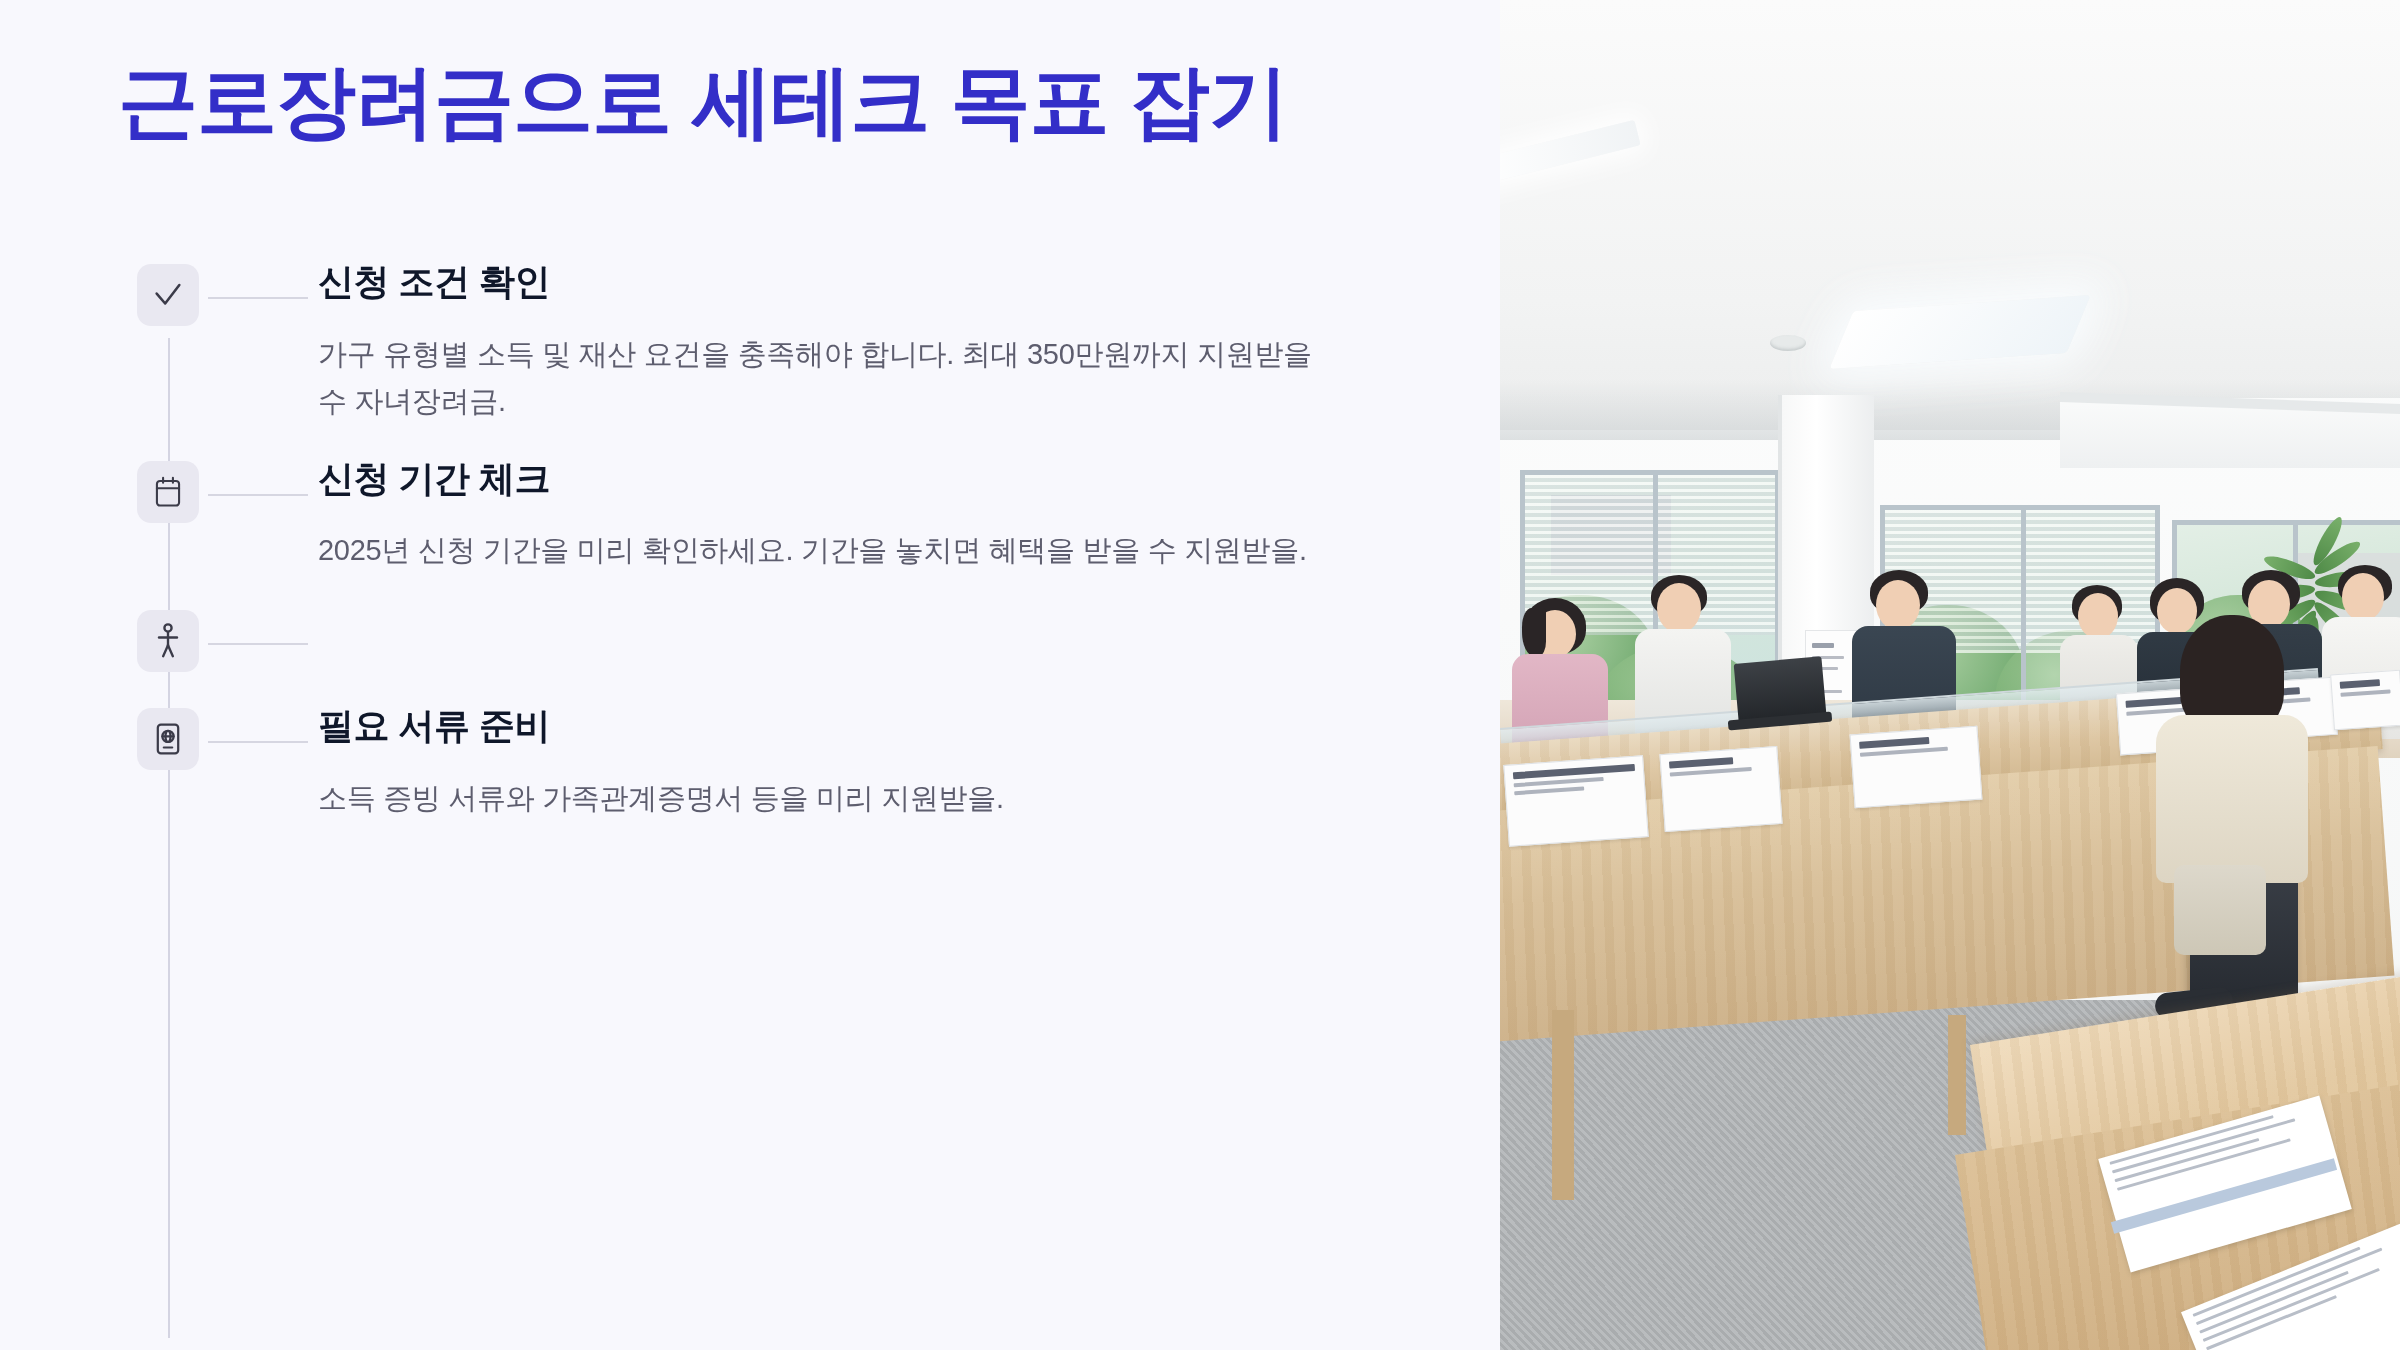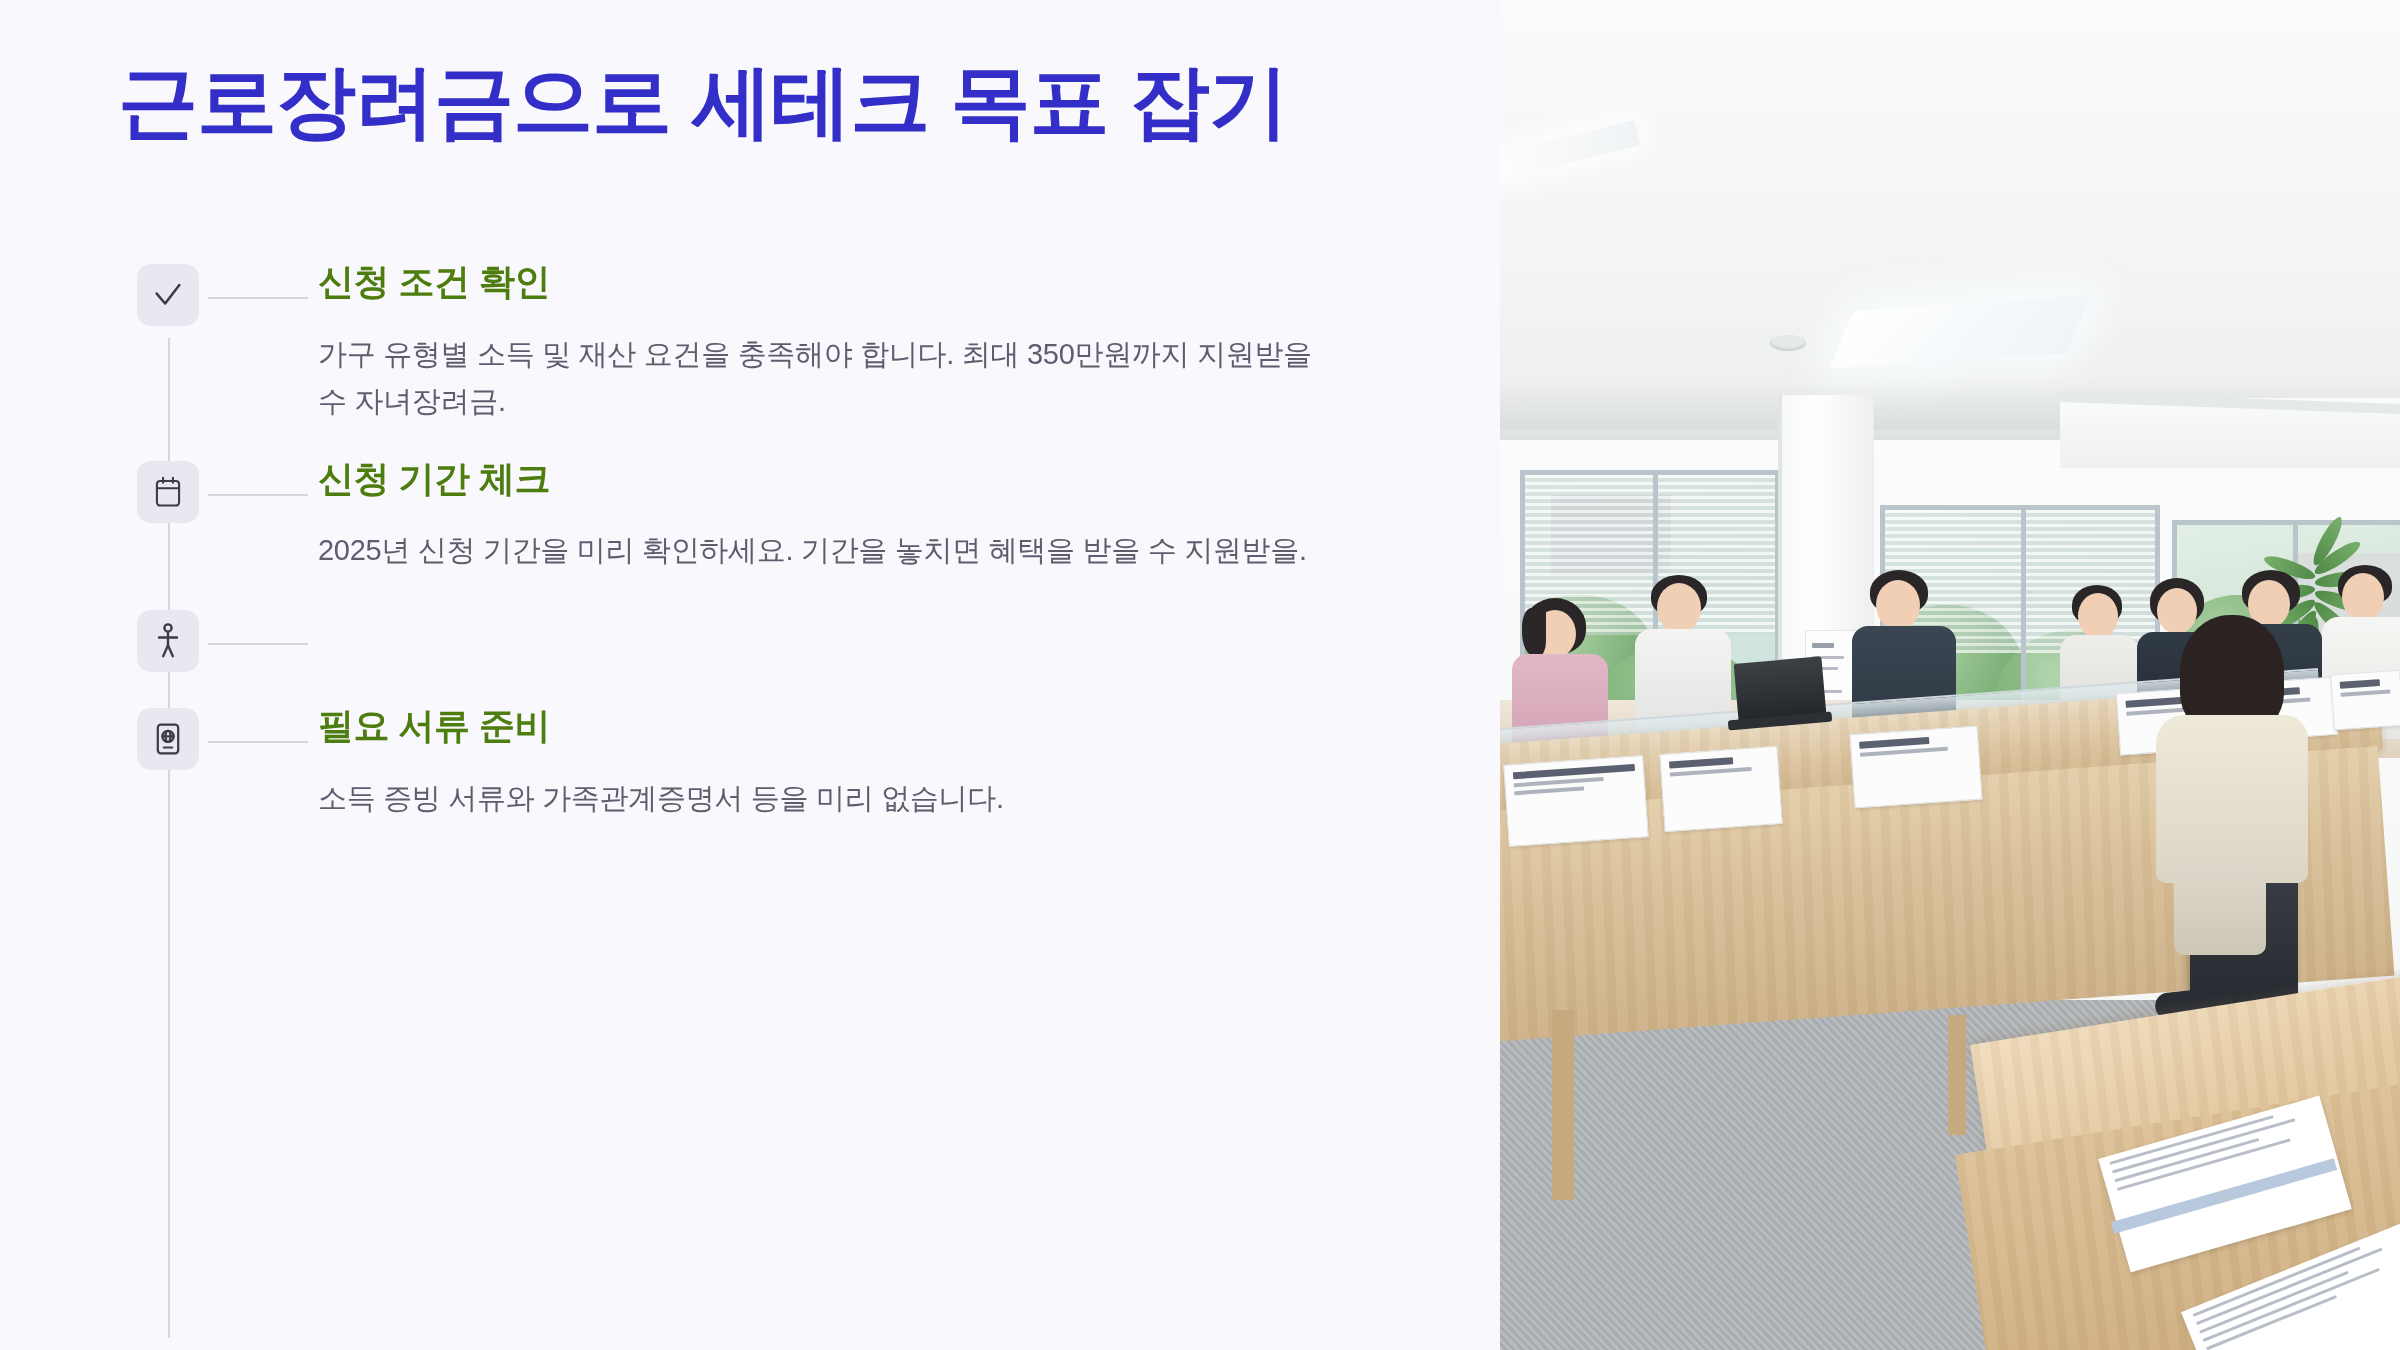--- a/index.html
+++ b/index.html
@@ -64,21 +64,21 @@
     background:#d6d6e1;
     margin-top:39px;
     margin-left:-10px;
     margin-right:10px;
   }
 
   .content { flex:1 1 auto; padding-top:0; max-width:1020px; }
   .item-title {
     font-size:36px;
     font-weight:600;
-    color:#4d7c0f;
+    color:#0f172a;
     letter-spacing:-0.5px;
     line-height:1.35;
     margin-bottom:24px;
   }
   .item-desc {
     font-size:29px;
     font-weight:400;
     color:#5d5d6e;
     line-height:1.62;
     letter-spacing:-0.3px;
@@ -302,21 +302,21 @@
                 <ellipse cx="10" cy="11" rx="1.9" ry="4.3"></ellipse>
                 <line x1="5.7" y1="11" x2="14.3" y2="11"></line>
                 <line x1="6.8" y1="19.5" x2="13.2" y2="19.5"></line>
               </svg>
             </span>
           </div>
         </div>
         <div class="connector"></div>
         <div class="content">
           <div class="item-title">필요 서류 준비</div>
-          <div class="item-desc">소득 증빙 서류와 가족관계증명서 등을 미리 없습니다.</div>
+          <div class="item-desc">소득 증빙 서류와 가족관계증명서 등을 미리 지원받을.</div>
         </div>
       </div>
 
     </div>
   </div>
 
   <div class="photo">
 
     <div class="ph ceiling"></div>
     <div class="ph ceil-shadow"></div>

